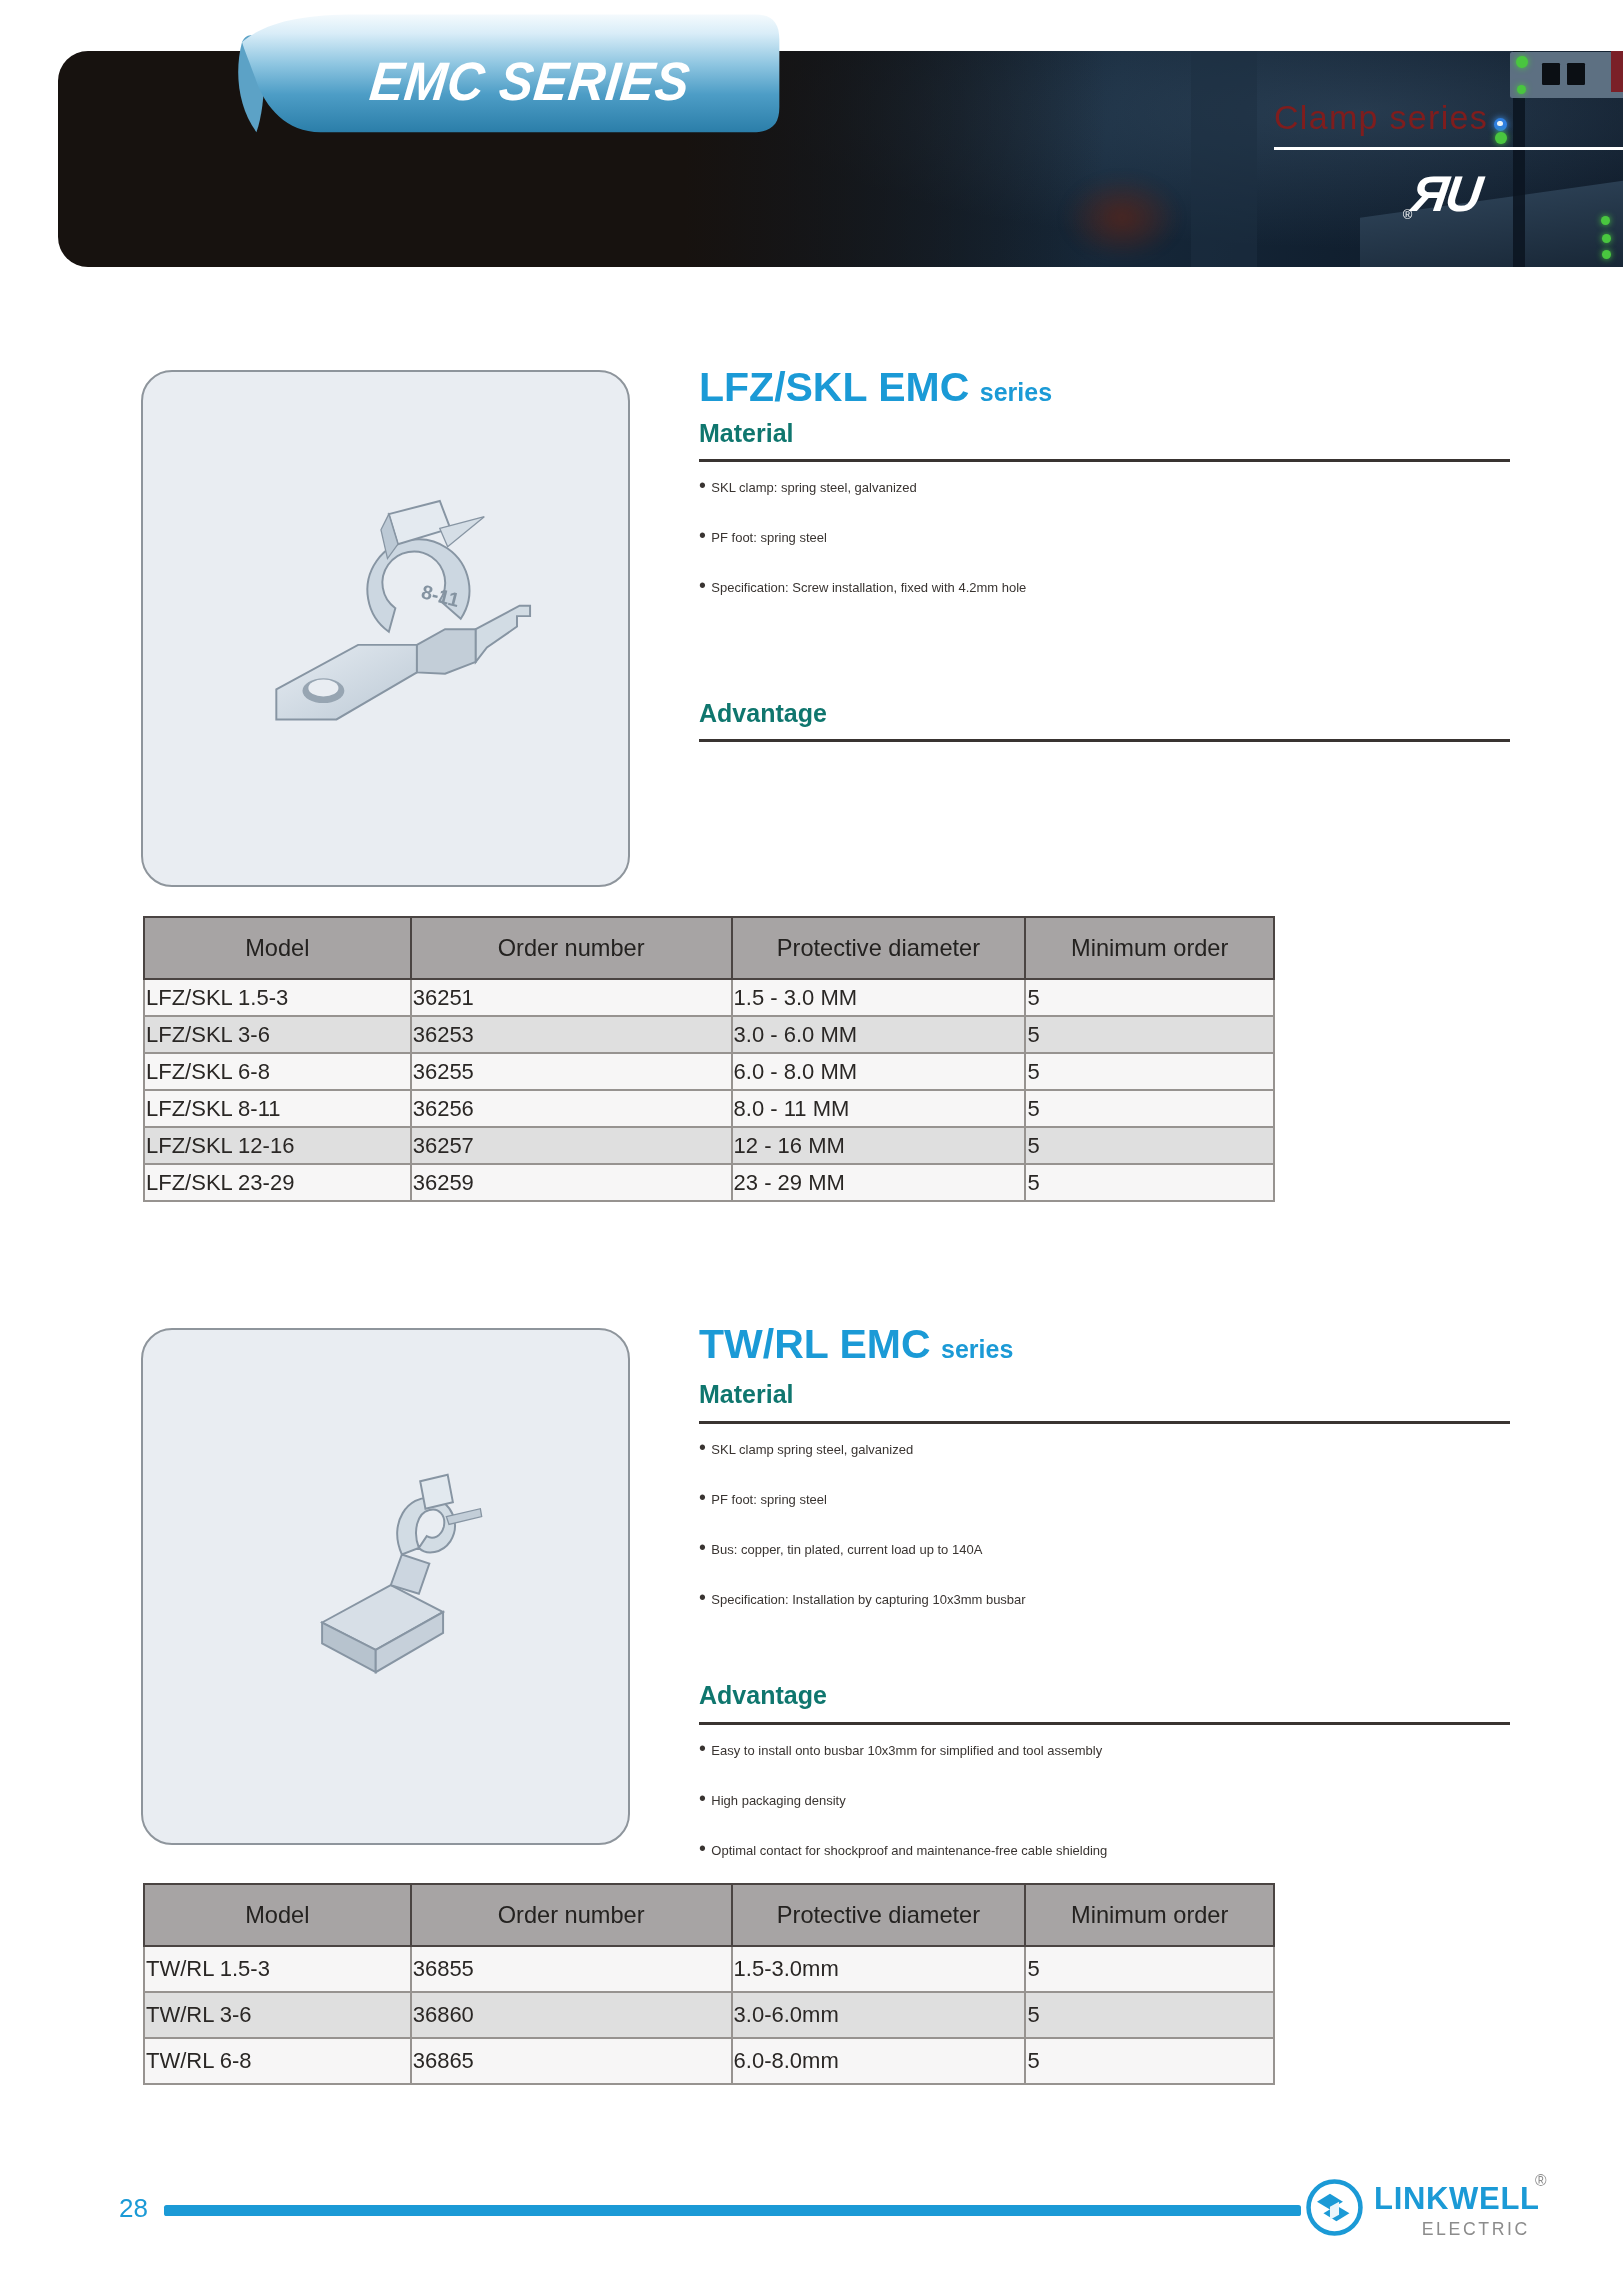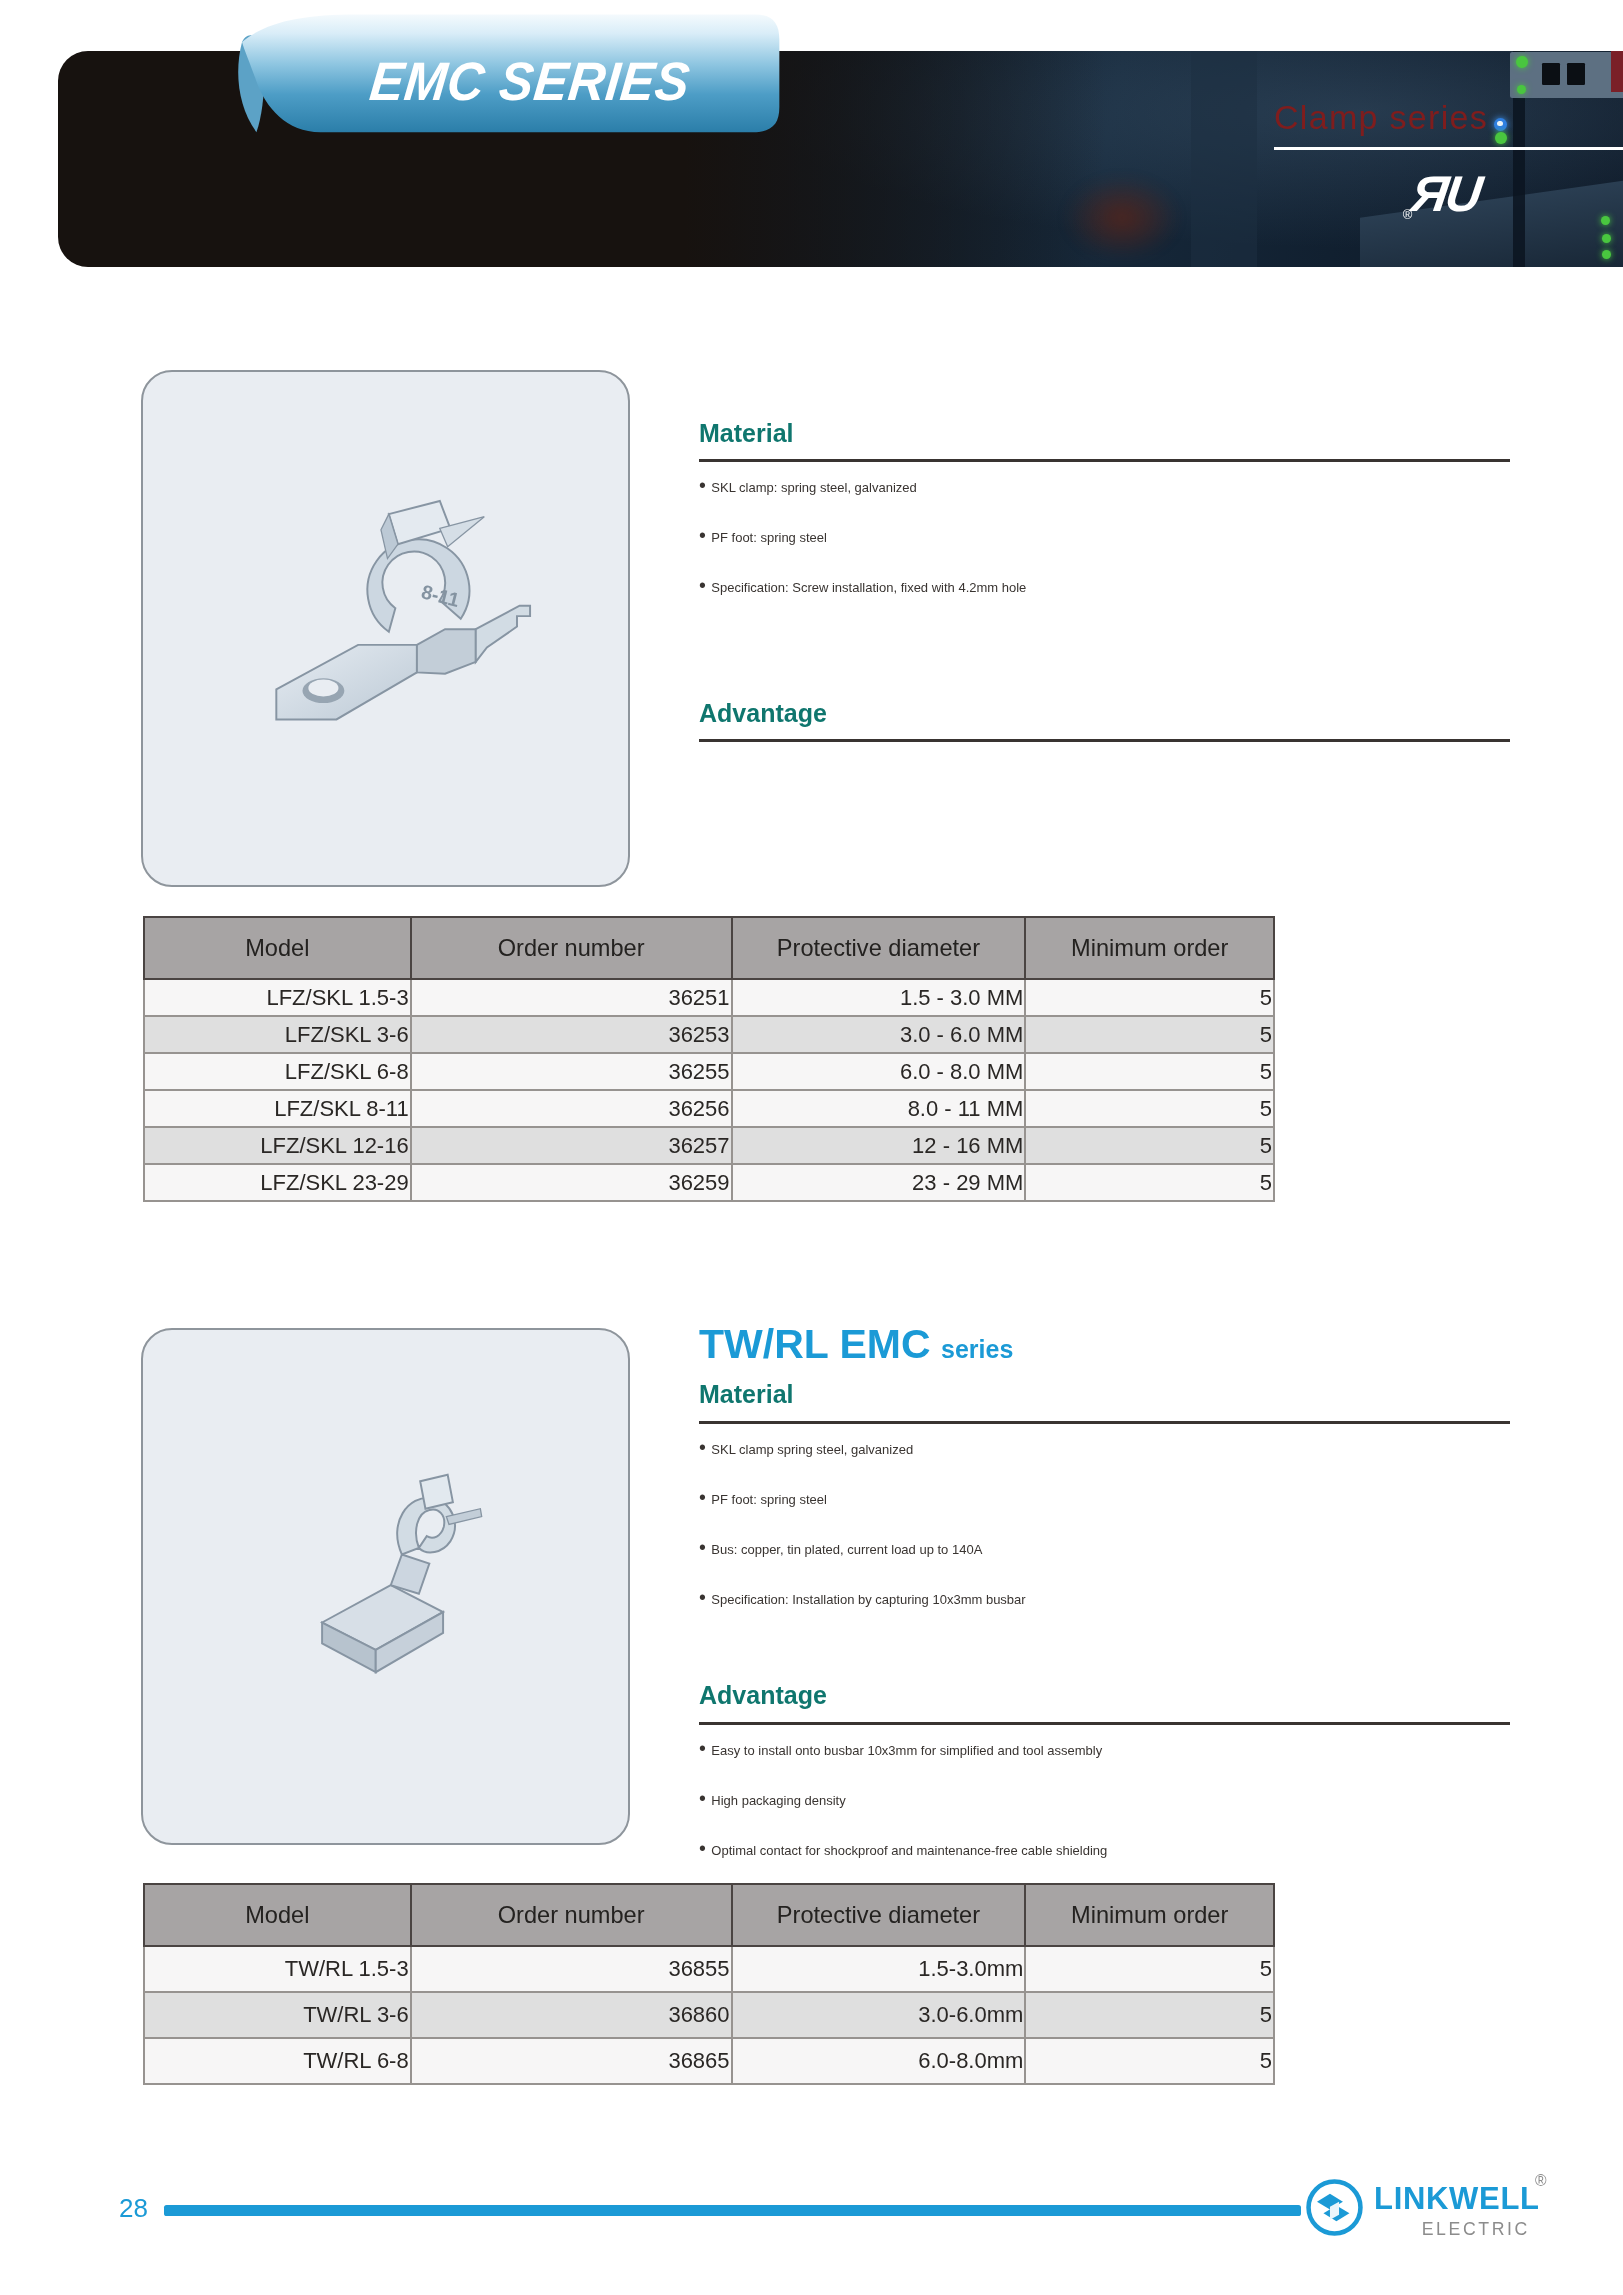--- a/index.html
+++ b/index.html
@@ -54,21 +54,21 @@
   .rule{position:absolute;left:699px;width:811px;height:2.6px;background:#393431;}
   .blist{position:absolute;left:699px;width:811px;}
   .bullet{font-size:13px;color:#393431;margin-bottom:21px;line-height:26px;}
   .bullet::before{content:"• ";font-size:19.6px;}
 
   
   .dtable{position:absolute;left:143px;width:1132px;border-collapse:collapse;table-layout:fixed;
           border:2.6px solid #4a4442;}
   .dtable th{height:58px;background:#a7a4a4;font-size:23.6px;font-weight:400;color:#242220;
              border:2px solid #4a4442;}
-  .dtable td{height:33px;background:#f7f6f6;font-size:22px;color:#2a2725;text-align:right;
+  .dtable td{height:33px;background:#f7f6f6;font-size:22px;color:#2a2725;text-align:left;
              border:2px solid #979390;}
   .dtable tr.shade td{background:#dfdfdf;}
   #table2 td{height:42px;}
 
   
   .page-num{position:absolute;left:119px;top:2193px;font-size:26px;color:#1b9ad6;}
   .foot-line{position:absolute;left:164px;top:2205px;width:1137px;height:11px;background:#1b9ad6;border-radius:2.6px;}
   .logo-svg{position:absolute;left:1304px;top:2177px;width:61px;height:61px;}
   .brand{position:absolute;left:1374px;top:2181px;font-size:31px;font-weight:bold;color:#1b9ad6;letter-spacing:0.7px;}
   .brand-sub{position:absolute;left:1374px;top:2219px;width:156px;text-align:right;font-size:17.7px;
@@ -143,20 +143,23 @@
 
       <path d="M252,252 A78,78 0 1 1 362,232 L330,204 A48,48 0 1 0 262,216 Z" fill="#ccd7e1" stroke="#8795a3" stroke-width="3"></path>
 
       <path d="M252,72 L330,52 L346,94 L266,118 Z" fill="#e4eaf0" stroke="#8795a3" stroke-width="3"></path>
       <path d="M330,94 L398,76 L342,122 Z" fill="#d5dee6" stroke="#8795a3" stroke-width="2"></path>
       <path d="M252,72 L266,118 L250,140 L240,96 Z" fill="#bcc9d5" stroke="#8795a3" stroke-width="2"></path>
       <text x="300" y="200" transform="rotate(14 300 200)" font-size="30" font-weight="bold" fill="#8493a1">8-11</text>
     </svg>
   </div>
 
+  <div class="sec-title" style="top:364px;">
+    <span>LFZ/SKL EMC</span><span class="suffix">series</span>
+  </div>
   <div class="sub-head" style="top:419px;">Material</div>
   <div class="rule" style="top:459px;"></div>
   <div class="blist" style="top:472px;">
     <div class="bullet">SKL clamp: spring steel, galvanized</div>
     <div class="bullet">PF foot: spring steel</div>
     <div class="bullet">Specification: Screw installation, fixed with 4.2mm hole</div>
   </div>
   <div class="sub-head" style="top:699px;">Advantage</div>
   <div class="rule" style="top:739px;"></div>
 

